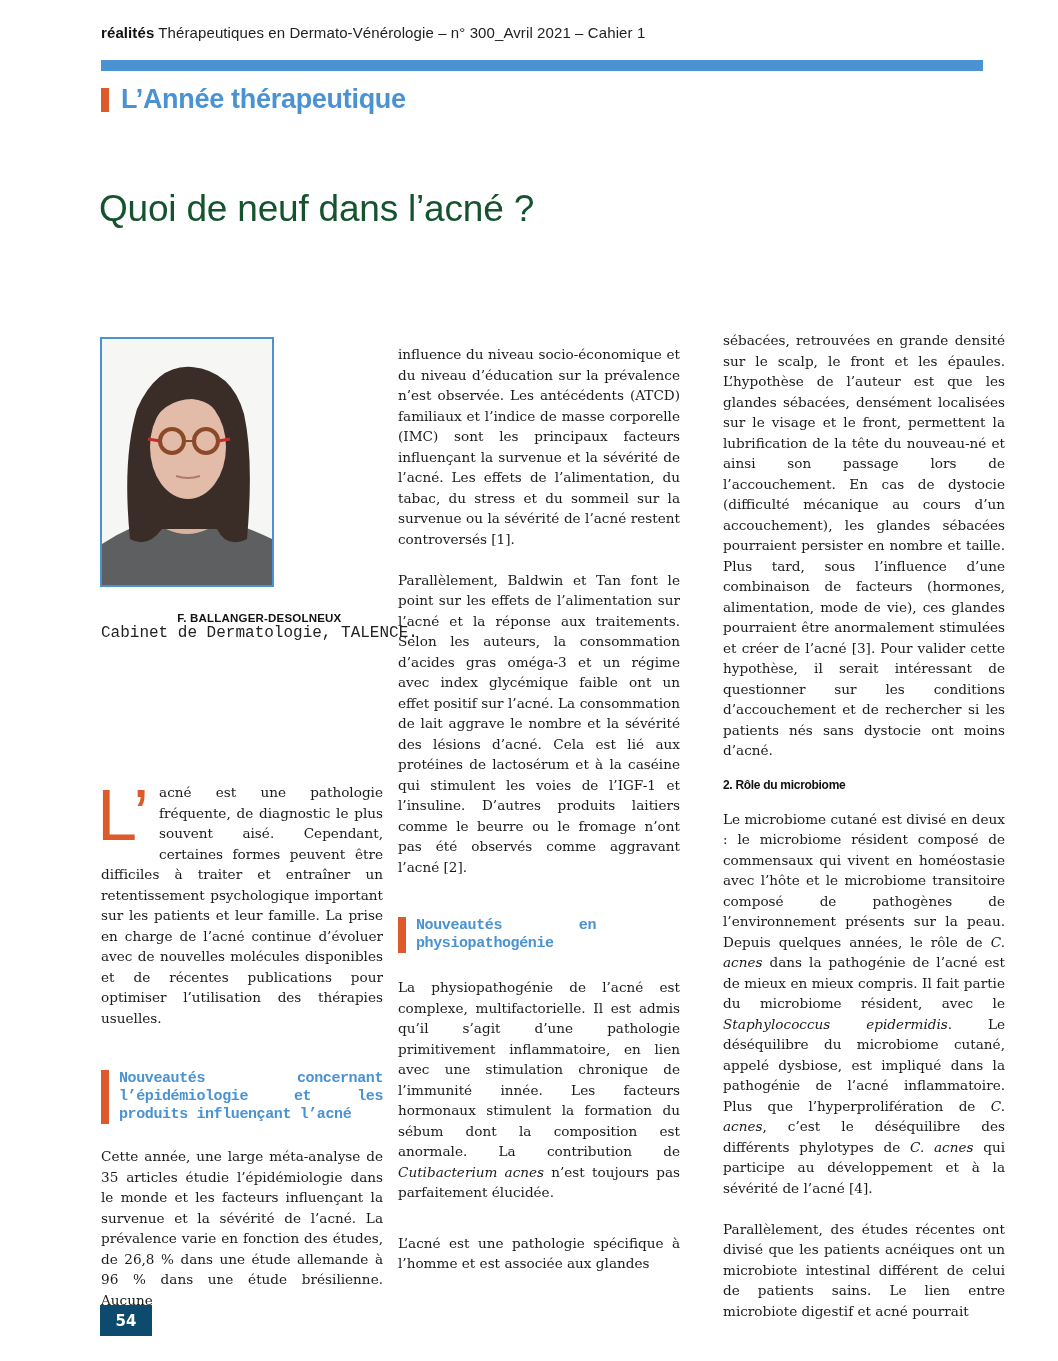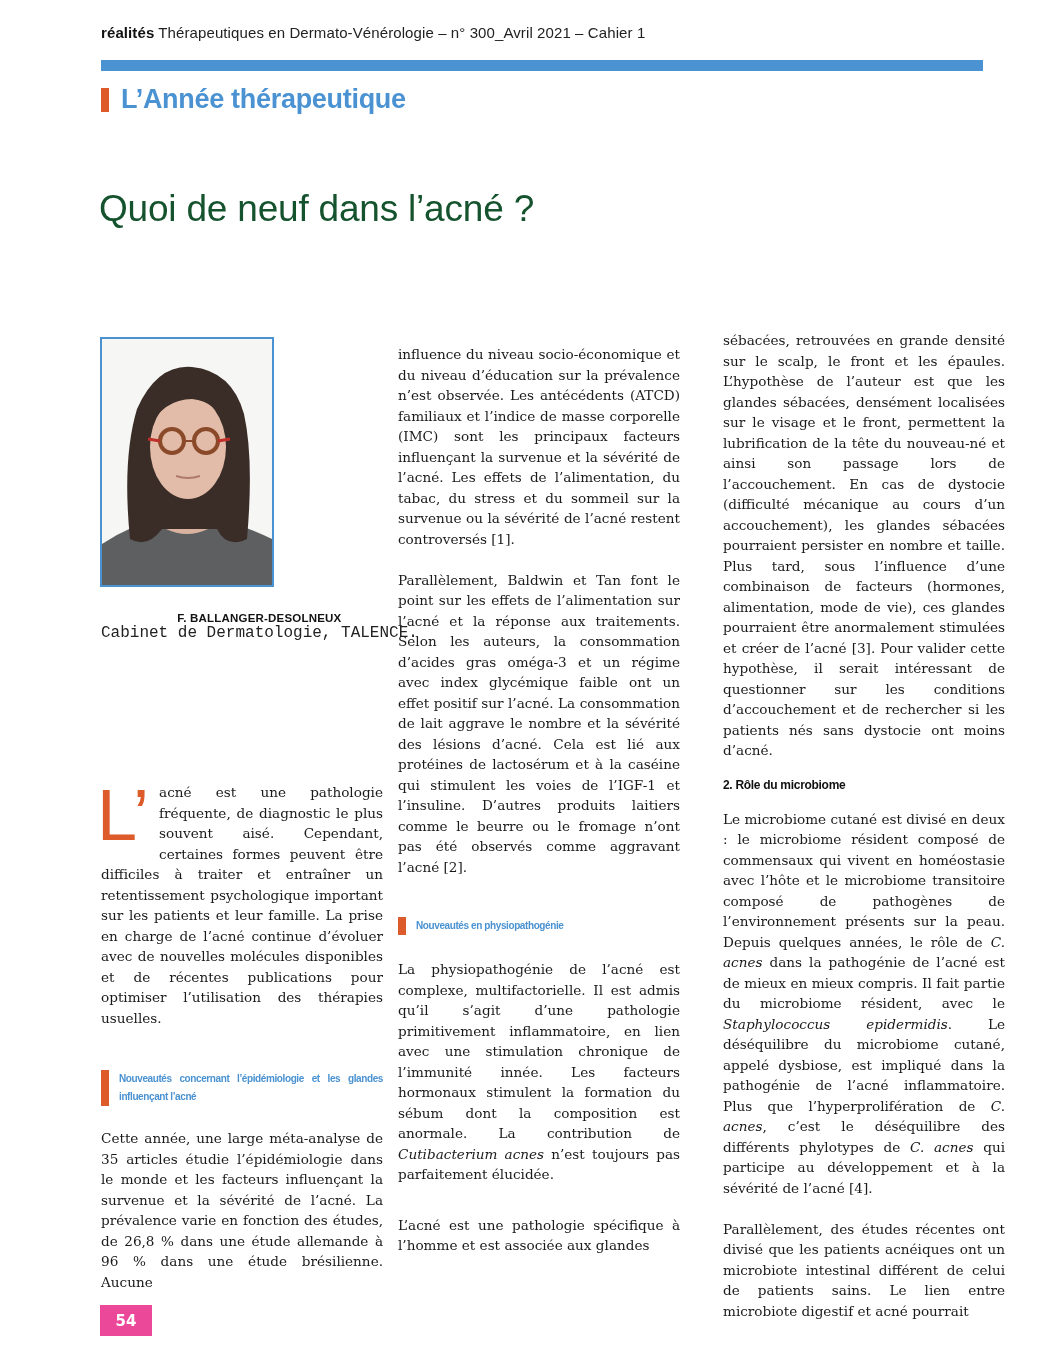--- a/index.html
+++ b/index.html
@@ -17,23 +17,23 @@
   .author .aff { font-size: 16px; color: #222; margin-top: 0; font-family: Liberation Mono, monospace; }
   .col { position: absolute; width: 282px; font-size: 13.6px; line-height: 20.5px; text-align: justify; }
   .col p { margin: 0; }
   .col .gap { height: 20.5px; }
   .col1 { left: 101px; top: 782px; }
   .col2 { left: 398px; top: 344px; }
   .col3 { left: 723px; top: 330px; }
   .dropcap { float: left; font-family: "Liberation Sans", sans-serif; font-size: 72px; line-height: 58px; color: #dd5b2a; margin: 4px 10px 0 -4px; font-weight: 400; }
   .sec-head { display: flex; margin: 0; }
   .sec-head .mark { width: 8px; background: #dd5b2a; flex: 0 0 8px; margin-right: 10px; }
-  .sec-head .txt { font-family: Liberation Sans, sans-serif; font-weight: 700; font-size: 10px; line-height: 18px; color: #4a92d1; letter-spacing: -0.4px; }
+  .sec-head .txt { font-family: Liberation Mono, monospace; font-weight: 700; font-size: 15px; line-height: 18px; color: #4a92d1; letter-spacing: -0.4px; }
   .sub-head { font-family: "Liberation Sans", sans-serif; font-weight: 700; font-size: 12px; line-height: 20px; color: #111; letter-spacing: -0.3px; }
-  .page-num { position: absolute; left: 100px; top: 1305px; width: 52px; height: 31px; background: #ec4899; color: #fff; font-family: "DejaVu Sans", sans-serif; font-weight: 700; font-size: 15px; display: flex; align-items: center; justify-content: center; }
+  .page-num { position: absolute; left: 100px; top: 1305px; width: 52px; height: 31px; background: #0c4a6e; color: #fff; font-family: "DejaVu Sans", sans-serif; font-weight: 700; font-size: 15px; display: flex; align-items: center; justify-content: center; }
   i { font-style: italic; }
 </style>
 </head>
 <body>
 
 <div class="running-head"><b>réalités</b><span> Thérapeutiques en Dermato-Vénérologie – n° 300_Avril 2021 – Cahier 1</span></div>
 
 <div class="top-bar"></div>
 
 <div class="rubric">
@@ -70,21 +70,21 @@
 <div class="author">
   <div class="name">F. BALLANGER-DESOLNEUX</div>
   <div class="aff">Cabinet de Dermatologie, TALENCE.</div>
 </div>
 
 <div class="col col1">
   <p><span class="dropcap">L’</span><span>acné est une pathologie fréquente, de diagnostic le plus souvent aisé. Cependant, certaines formes peuvent être difficiles à traiter et entraîner un retentissement psychologique important sur les patients et leur famille. La prise en charge de l’acné continue d’évoluer avec de nouvelles molécules disponibles et de récentes publications pour optimiser l’utilisation des thérapies usuelles.</span></p>
   <div class="gap" style="height:42px"></div>
   <div class="sec-head">
     <div class="mark"></div>
-    <div class="txt">Nouveautés concernant l’épidémiologie et les glandes influençant l’acné</div>
+    <div class="txt">Nouveautés concernant l’épidémiologie et les produits influençant l’acné</div>
   </div>
   <div class="gap" style="height:22px"></div>
   <p>Cette année, une large méta-analyse de 35 articles étudie l’épidémiologie dans le monde et les facteurs influençant la survenue et la sévérité de l’acné. La prévalence varie en fonction des études, de 26,8 % dans une étude allemande à 96 % dans une étude brésilienne. Aucune</p>
 </div>
 
 <div class="col col2">
   <p>influence du niveau socio-économique et du niveau d’éducation sur la prévalence n’est observée. Les antécédents (ATCD) familiaux et l’indice de masse corporelle (IMC) sont les principaux facteurs influençant la survenue et la sévérité de l’acné. Les effets de l’alimentation, du tabac, du stress et du sommeil sur la survenue ou la sévérité de l’acné restent controversés [1].</p>
   <div class="gap"></div>
   <p>Parallèlement, Baldwin et Tan font le point sur les effets de l’alimentation sur l’acné et la réponse aux traitements. Selon les auteurs, la consommation d’acides gras oméga-3 et un régime avec index glycémique faible ont un effet positif sur l’acné. La consommation de lait aggrave le nombre et la sévérité des lésions d’acné. Cela est lié aux protéines de lactosérum et à la caséine qui stimulent les voies de l’IGF-1 et l’insuline. D’autres produits laitiers comme le beurre ou le fromage n’ont pas été observés comme aggravant l’acné [2].</p>
   <div class="gap" style="height:40px"></div>

